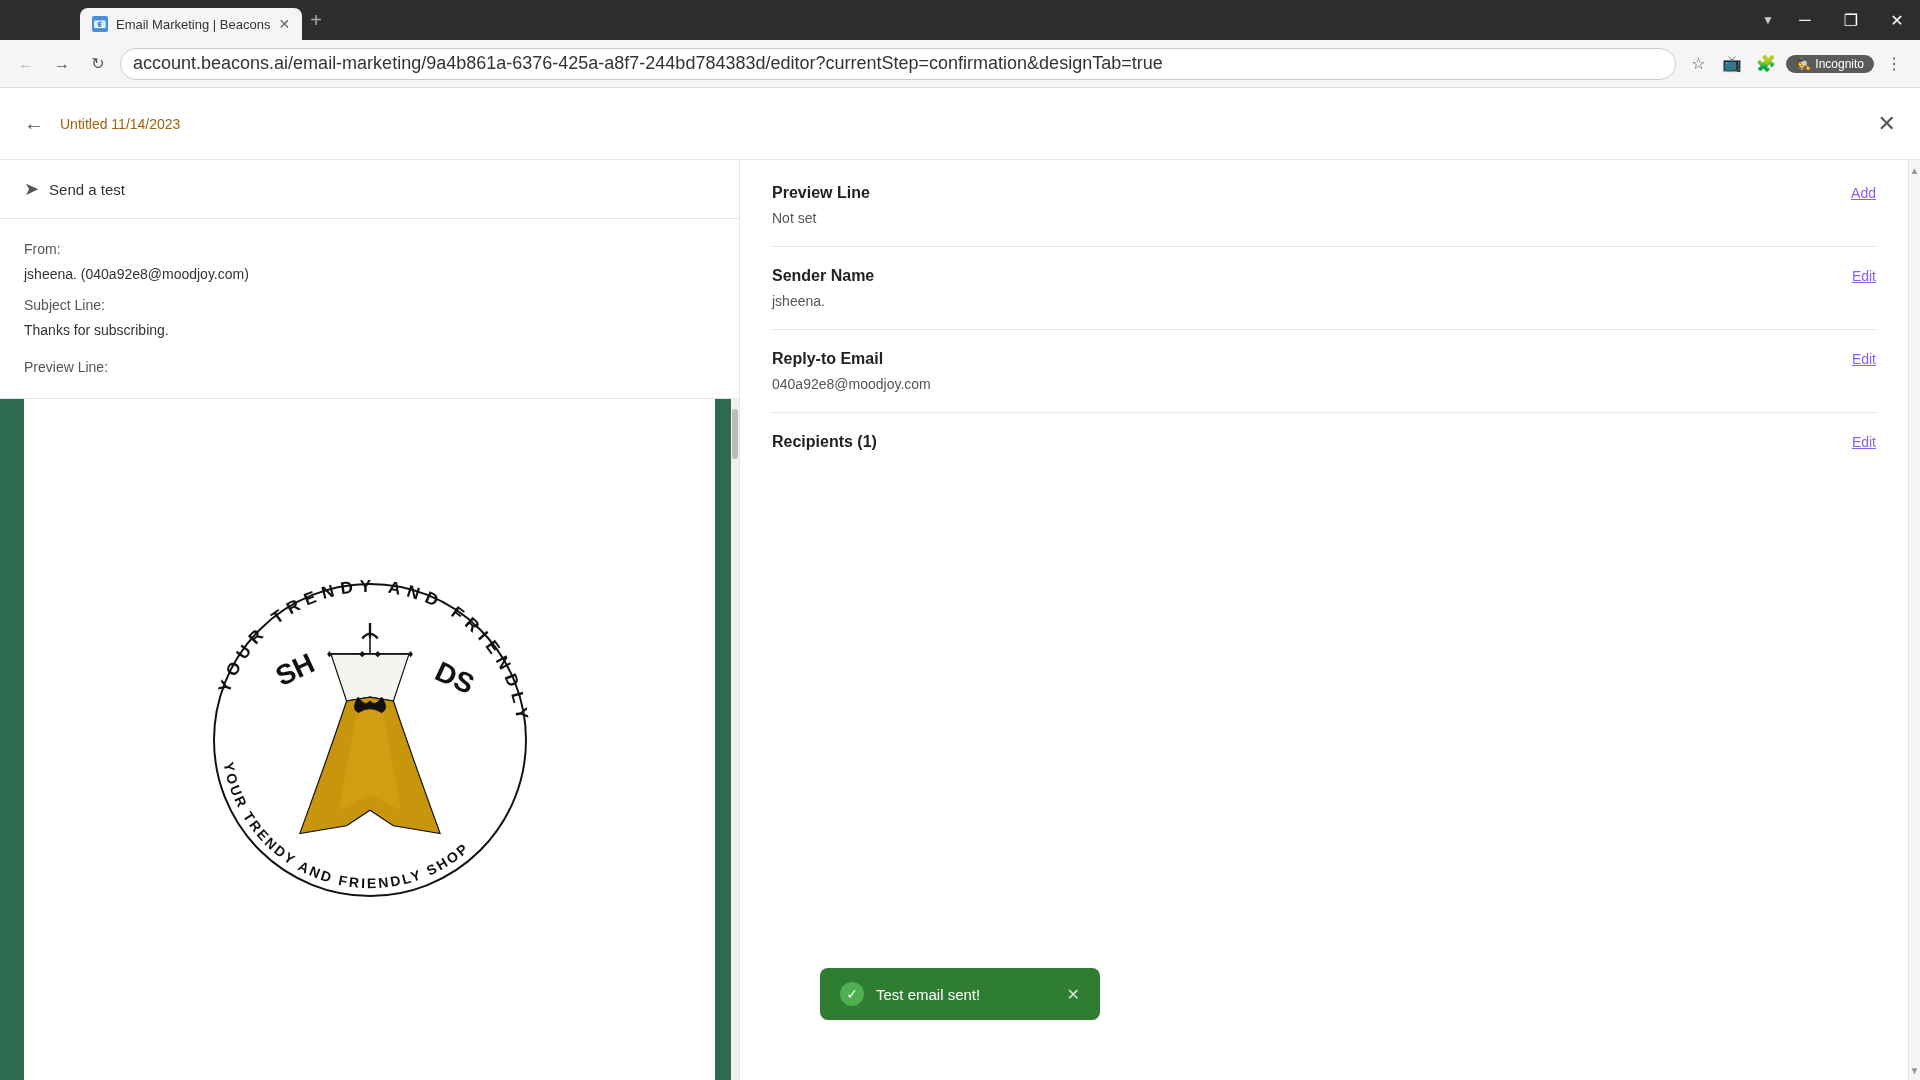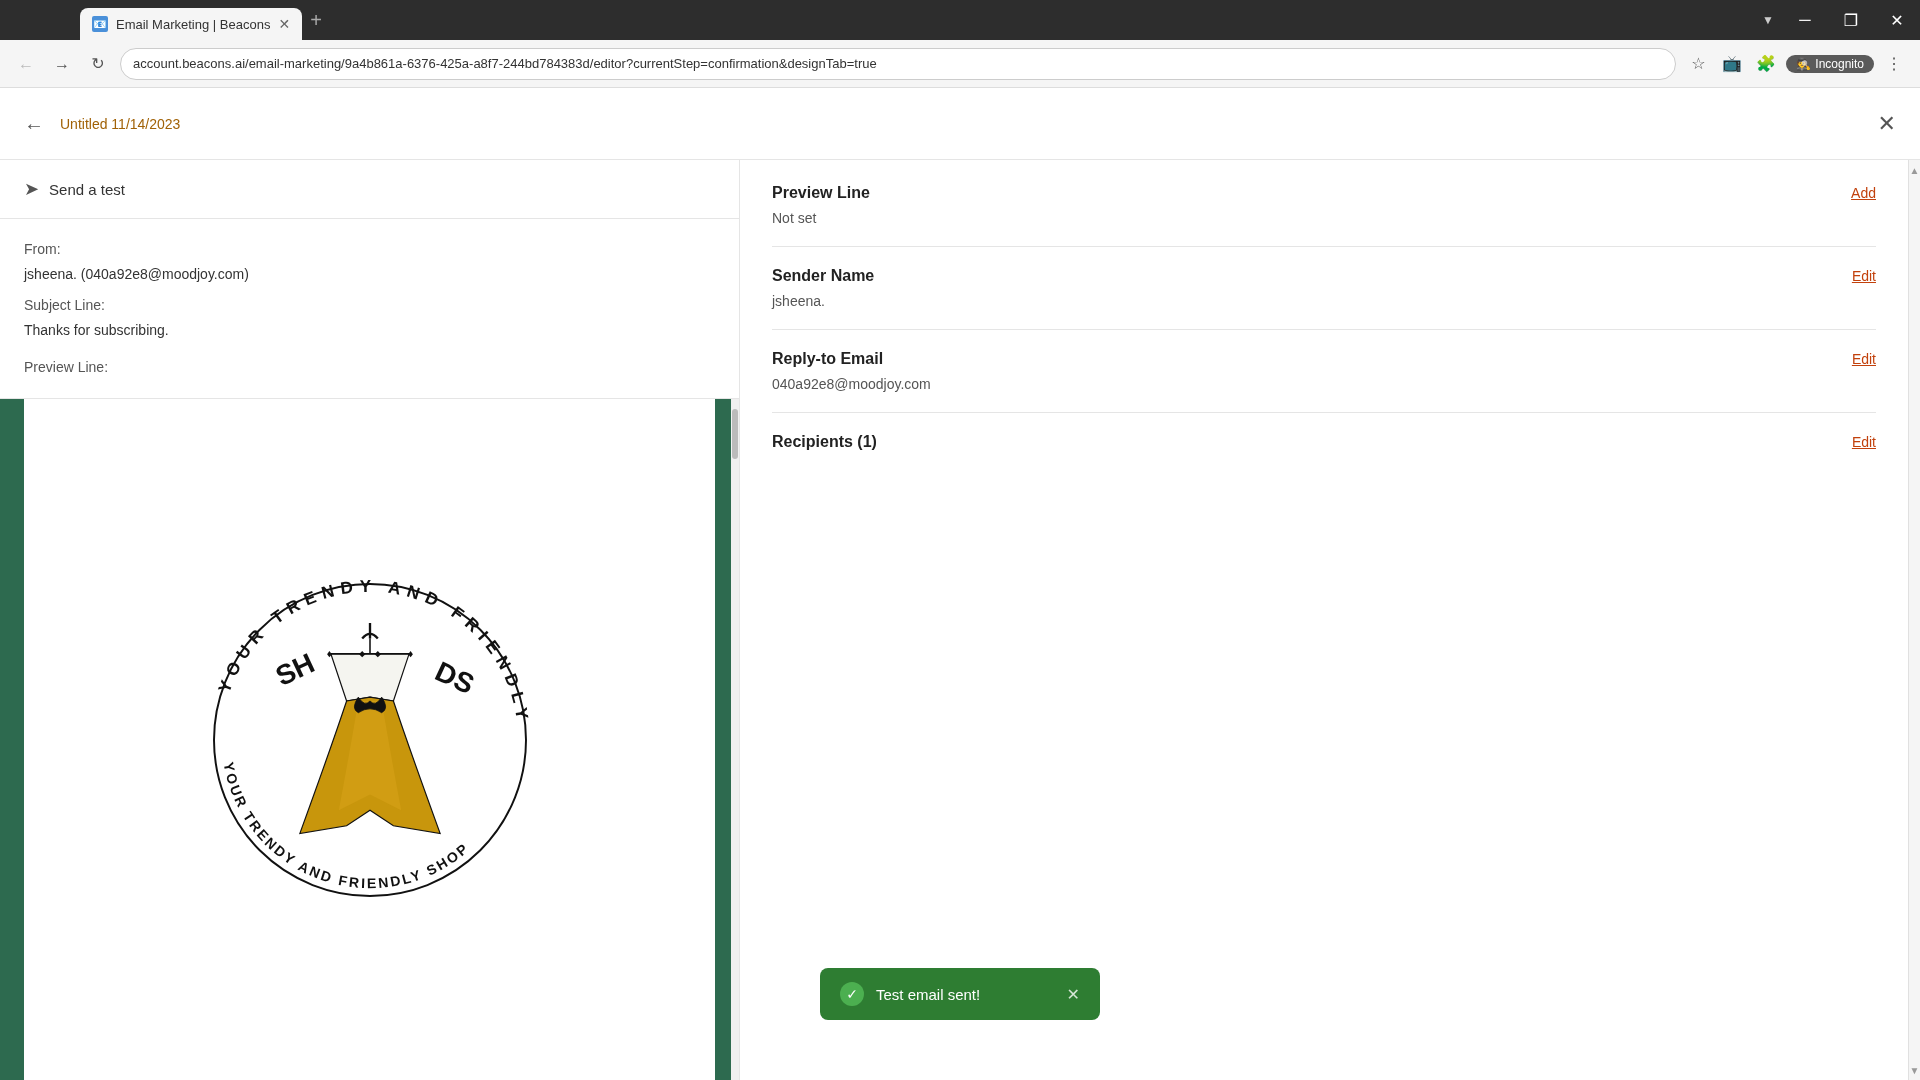--- a/index.html
+++ b/index.html
@@ -52,21 +52,21 @@
     
     .right-panel { flex: 1; background: white; overflow-y: auto; padding: 0; }
 
     .right-panel-inner { padding: 24px 32px; }
 
     .settings-section { border-bottom: 1px solid #e5e5e5; padding-bottom: 20px; margin-bottom: 20px; }
     .settings-section:last-child { border-bottom: none; }
 
     .section-header { display: flex; align-items: center; justify-content: space-between; margin-bottom: 8px; }
     .section-title { font-size: 16px; font-weight: 600; color: #222; }
-    .section-edit-link { font-size: 14px; color: #c2410c; text-decoration: underline; cursor: pointer; }
+    .section-edit-link { font-size: 14px; color: #8b5cf6; text-decoration: underline; cursor: pointer; }
     .section-value { font-size: 14px; color: #555; }
 
     .delivery-section { padding-top: 4px; }
     .delivery-title { font-size: 16px; font-weight: 600; color: #222; margin-bottom: 8px; }
     .delivery-desc { font-size: 14px; color: #666; margin-bottom: 16px; }
     .radio-option { display: flex; align-items: center; gap: 10px; margin-bottom: 14px; cursor: pointer; }
     .radio-circle { width: 20px; height: 20px; border-radius: 50%; border: 2px solid #ccc; display: flex; align-items: center; justify-content: center; flex-shrink: 0; }
     .radio-circle.selected { border-color: #1a73e8; }
     .radio-dot { width: 10px; height: 10px; border-radius: 50%; background: #1a73e8; }
     .radio-label { font-size: 15px; color: #333; }
@@ -112,21 +112,21 @@
     <div class="win-ctrl">❐</div>
     <div class="win-ctrl close">✕</div>
   </div>
 </div>
 
 <div class="browser-toolbar">
   <button class="nav-btn disabled">←</button>
   <button class="nav-btn">→</button>
   <button class="nav-btn">↻</button>
   <div class="address-bar">
-    <span style="font-size:13px; color:#333;">account.beacons.ai/email-marketing/9a4b861a-6376-425a-a8f7-244bd784383d/editor?currentStep=confirmation&amp;designTab=true</span>
+    <span style="font-size:18px; color:#333;">account.beacons.ai/email-marketing/9a4b861a-6376-425a-a8f7-244bd784383d/editor?currentStep=confirmation&amp;designTab=true</span>
   </div>
   <div class="toolbar-actions">
     <button class="toolbar-icon-btn">☆</button>
     <button class="toolbar-icon-btn">📺</button>
     <button class="toolbar-icon-btn">🧩</button>
     <div class="incognito-btn">
       <span>🕵</span>
       <span>Incognito</span>
     </div>
     <button class="toolbar-icon-btn">⋮</button>

